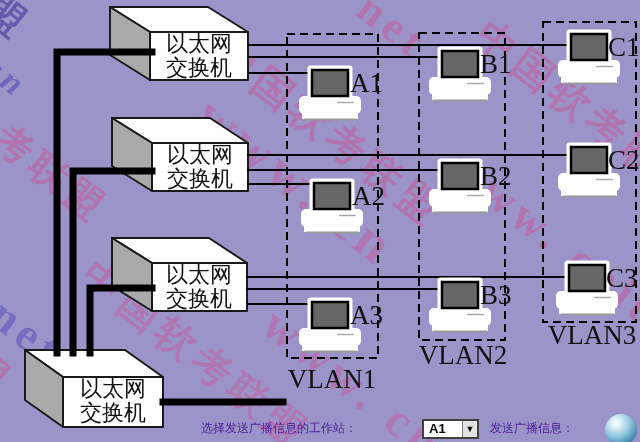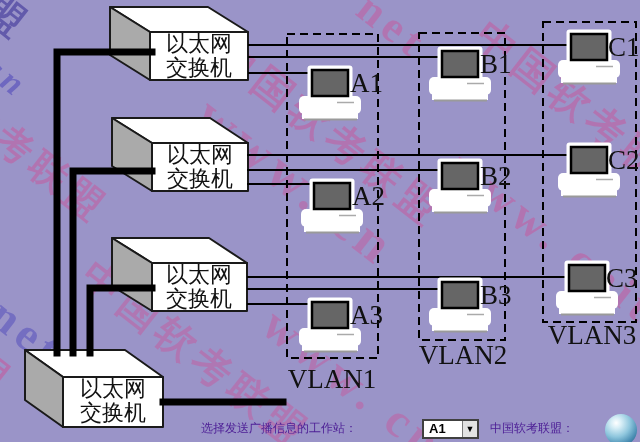--- a/index.html
+++ b/index.html
@@ -173,16 +173,16 @@
     <text class="vlan-label" x="592" y="344">VLAN3</text>
   </svg>
 
   <span class="f-label" id="select-station-label">选择发送广播信息的工作站：</span>
 
   <div id="workstation-select">
     <span id="combo-value">A1</span>
     <span id="combo-arrow-btn">▼</span>
   </div>
 
-  <span class="f-label" id="send-label">中国软考联盟：</span>
+  <span class="f-label" id="send-label">发送广播信息：</span>
 
   <div id="send-ball"></div>
 </div>
 
 </body></html>

